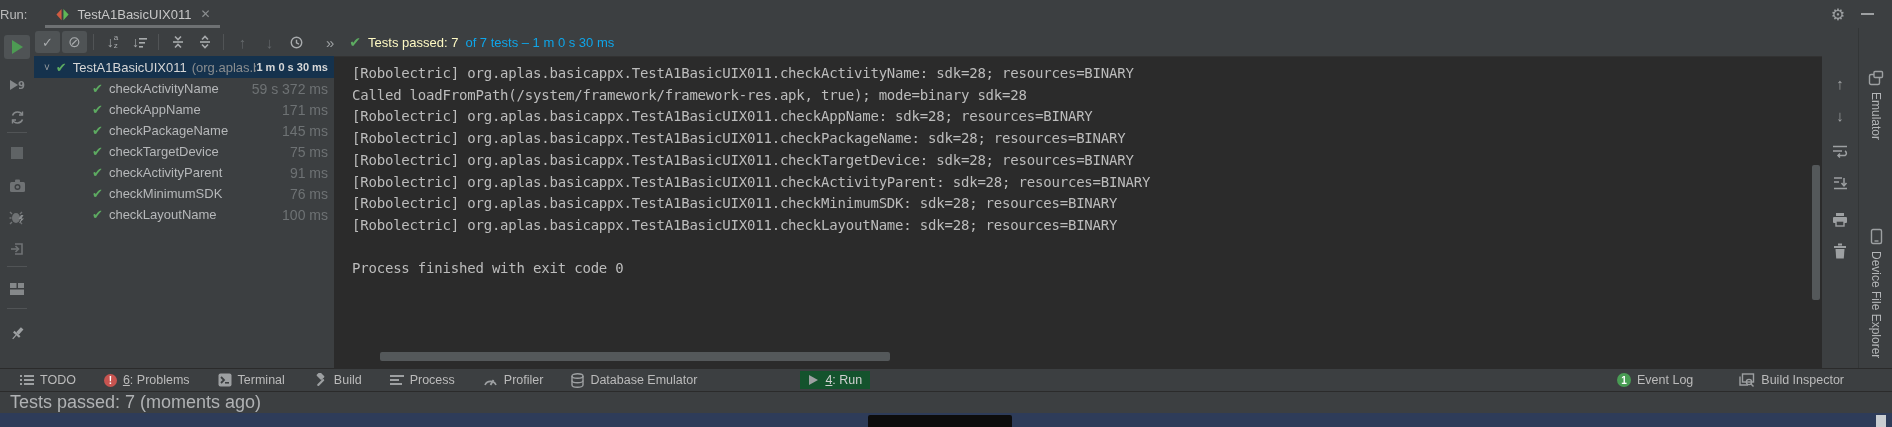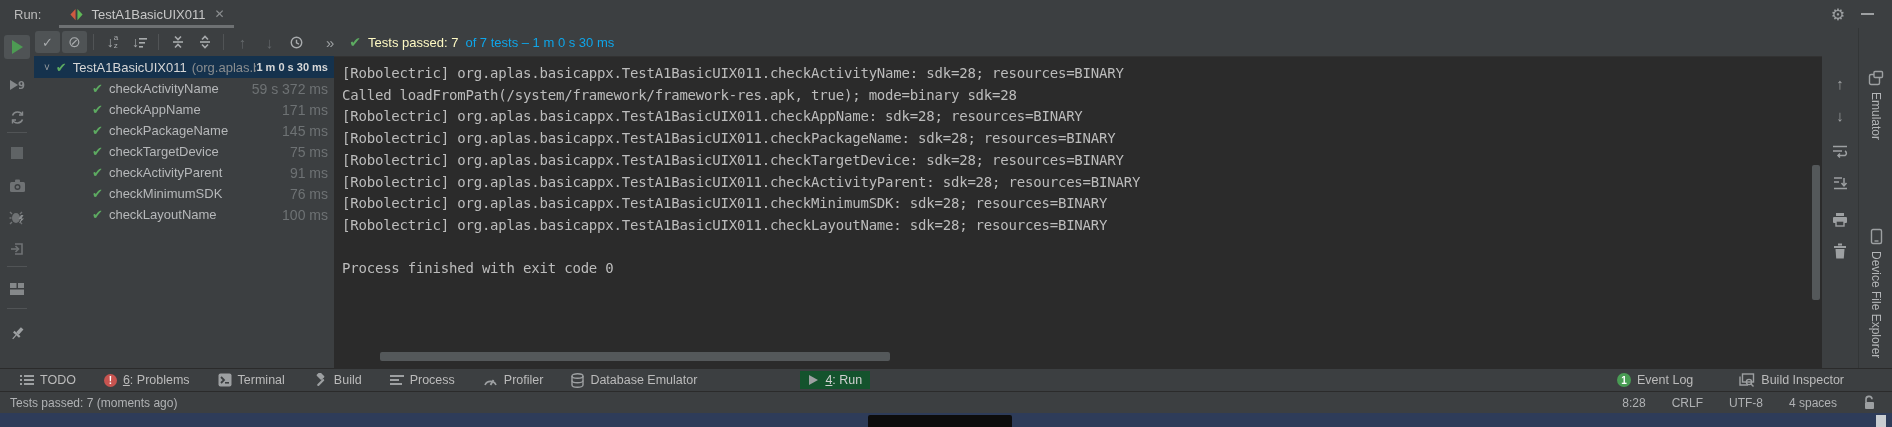--- a/index.html
+++ b/index.html
@@ -6,21 +6,21 @@
   html,body { width:1892px; height:427px; overflow:hidden; }
   body {
     font-family:"Liberation Sans","DejaVu Sans",sans-serif;
     background:#3c3f41; color:#bbbbbb; font-size:13px;
     position:relative;
   }
   .abs { position:absolute; }
 
   
   #top-row { left:0; top:0; width:1892px; height:28px; background:#3c3f41; display:flex; align-items:center; }
-  #run-label { margin-left:14px; color:#bbbbbb; }
+  #run-label { margin-left:0; color:#bbbbbb; }
   #run-tab { margin-left:18px; height:28px; display:flex; align-items:center; gap:7px; padding:0 10px; position:relative; }
   #run-tab .underline { position:absolute; left:0; bottom:0; width:100%; height:3px; background:#6e7173; }
   #tab-title { color:#c7c7c7; }
   .close-x { color:#8c8f91; font-size:12px; margin-left:2px; }
   #top-right { margin-left:auto; display:flex; align-items:center; gap:16px; padding-right:18px; }
   .gear { color:#9da0a2; font-size:16px; }
   .minimize { width:13px; height:2px; background:#9da0a2; }
 
   
   #toolbar-row { left:34px; top:28px; width:1858px; height:28px; display:flex; align-items:center; }
@@ -51,21 +51,21 @@
   #root-name { color:#d6d6d6; white-space:nowrap; }
   #root-pkg { color:#8a8d8f; margin-left:5px; white-space:nowrap; overflow:hidden; }
   .root-dur { color:#d8d8d8; font-size:11px; margin-left:auto; white-space:nowrap; font-weight:bold; }
   .tree-row .name { color:#b6b8ba; }
   .tree-row .dur { margin-left:auto; color:#6e7274; font-size:14px; }
   .tree-child { padding-left:58px; }
   #tree-hthumb { left:334px; top:352px; width:11px; height:12px; background:#5a5e60; }
 
   
   #console { left:334px; top:56px; width:1488px; height:312px; background:#2b2b2b; border-top:1px solid #323232; }
-  #console-text { position:absolute; left:8px; top:6px; font-family:"DejaVu Sans Mono","Liberation Mono",monospace; font-size:14px; line-height:21.7px; color:#bcbcbc; white-space:pre; letter-spacing:-0.2px; }
+  #console-text { position:absolute; left:18px; top:6px; font-family:"DejaVu Sans Mono","Liberation Mono",monospace; font-size:14px; line-height:21.7px; color:#bcbcbc; white-space:pre; letter-spacing:-0.2px; }
   #console-hscroll { left:380px; top:352px; width:510px; height:9px; background:#54585a; border-radius:2px; }
   #console-vscroll { left:1812px; top:165px; width:8px; height:135px; background:#54585a; border-radius:2px; }
 
   
   #console-tools { left:1822px; top:56px; width:36px; height:312px; background:#3c3f41; }
   .ct-item { position:absolute; left:0; width:36px; height:26px; display:flex; align-items:center; justify-content:center; color:#9da0a2; font-size:15px; }
 
   
   #right-stripe { left:1858px; top:28px; width:34px; height:340px; background:#3c3f41; border-left:1px solid #333637; }
   .vtool { position:absolute; left:0; width:34px; display:flex; flex-direction:column; align-items:center; gap:6px; color:#bbbbbb; }
@@ -74,21 +74,21 @@
   
   #bottom-bar { left:0; top:368px; width:1892px; height:23px; background:#3c3f41; border-top:1px solid #2b2b2b; display:flex; align-items:center; font-size:12.5px; color:#bbbbbb; }
   .bb-item { display:flex; align-items:center; gap:6px; padding:2px 8px; margin-left:12px; white-space:nowrap; }
   .bb-item.active { background:#14532d; color:#d0d0d0; }
   .badge-red { width:13px; height:13px; border-radius:50%; background:#c75450; color:#fff; font-size:10px; font-weight:bold; display:flex; align-items:center; justify-content:center; }
   .badge-green { width:14px; height:14px; border-radius:50%; background:#499c54; color:#fff; font-size:10px; font-weight:bold; display:flex; align-items:center; justify-content:center; }
   #bb-right { margin-left:auto; display:flex; align-items:center; padding-right:40px; }
   .u { text-decoration:underline; }
 
   
-  #status-bar { left:0; top:391px; width:1892px; height:22px; background:#3c3f41; border-top:1px solid #2b2b2b; display:flex; align-items:center; font-size:12px; color:#b0b2b4; }
+  #status-bar { left:0; top:391px; width:1892px; height:22px; background:#3c3f41; border-top:1px solid #2b2b2b; display:flex; align-items:center; font-size:18px; color:#b0b2b4; }
   #status-left { margin-left:10px; }
   #status-right { margin-left:auto; display:flex; align-items:center; gap:26px; padding-right:16px; }
 
   
   #taskbar { left:0; top:413px; width:1892px; height:14px; background:#2e3c59; }
   #taskbar-seg { left:868px; top:415px; width:144px; height:12px; background:#0d0d0d; border-radius:2px 2px 0 0; }
   #taskbar-tick { left:1876px; top:415px; width:10px; height:12px; background:#c9cdd1; }
 
   svg { display:block; }
 </style>
@@ -448,27 +448,17 @@
           <circle cx="10" cy="9" r="2.6"></circle>
           <line x1="12" y1="11" x2="14.5" y2="13.5"></line>
       </svg>
       <span>Build Inspector</span>
     </div>
   </div>
 </div>
 
 <div id="status-bar" class="abs">
   <span id="status-left">Tests passed: 7 (moments ago)</span>
-  <div id="status-right">
-    <span>8:28</span>
-    <span>CRLF</span>
-    <span>UTF-8</span>
-    <span>4 spaces</span>
-    <svg width="13" height="15" viewBox="0 0 13 15">
-      <path d="M3 7 L3 4.5 A3 3 0 0 1 9 4.2" fill="none" stroke="#9da0a2" stroke-width="1.6"></path>
-      <rect x="2" y="7" width="9" height="7" rx="1" fill="#9da0a2"></rect>
-    </svg>
-  </div>
 </div>
 
 <div id="taskbar" class="abs"></div>
 <div id="taskbar-seg" class="abs"></div>
 <div id="taskbar-tick" class="abs"></div>
 
 </body></html>

